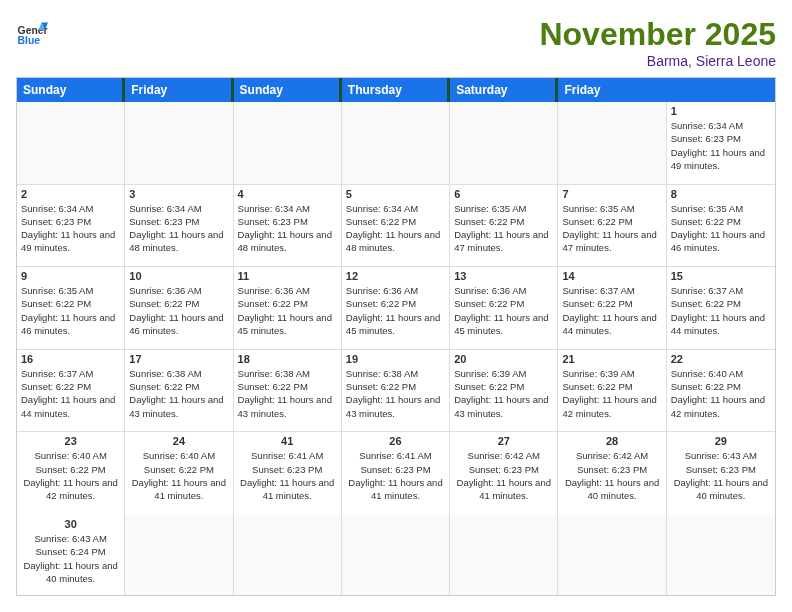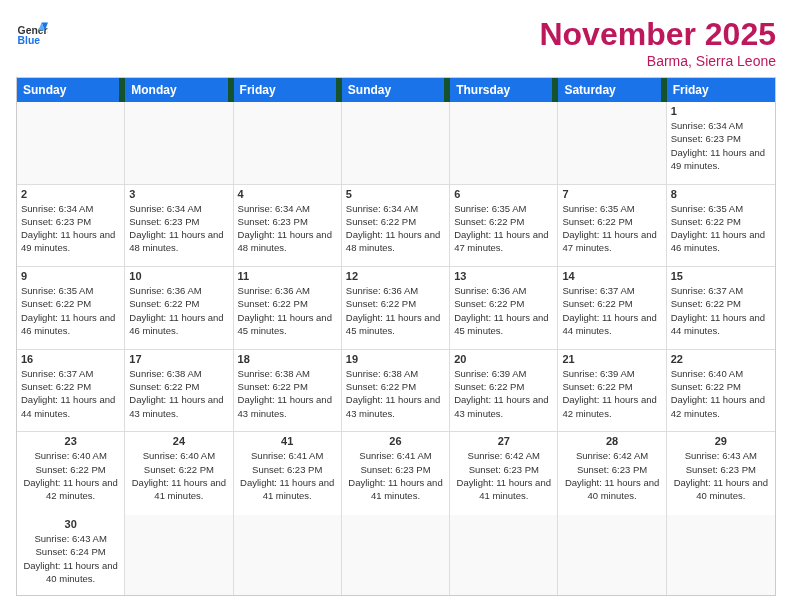--- a/index.html
+++ b/index.html
@@ -31,44 +31,44 @@
     .logo-icon {
       width: 32px;
       height: 32px;
     }
     .title-area {
       text-align: right;
     }
     .month-title {
       font-size: 32px;
       font-weight: bold;
-      color: #be185d;
+      color: #4d7c0f;
     }
     .location {
       font-size: 14px;
-      color: #be185d;
+      color: #4c1d95;
     }
     .calendar {
       flex: 1;
       border: 1px solid #ccc;
       display: flex;
       flex-direction: column;
     }
     .day-headers {
       display: grid;
       grid-template-columns: repeat(7, 1fr);
       background: #1a73e8;
     }
     .day-header {
       color: #fff;
       font-size: 12px;
       font-weight: bold;
       padding: 5px 6px;
       text-align: left;
-      border-right: 6px solid #14532d;
+      border-right: 3px solid #14532d;
     }
     .day-header:last-child { border-right: none; }
     .calendar-grid {
       display: grid;
       grid-template-columns: repeat(7, 1fr);
       grid-template-rows: repeat(5, 1fr);
       flex: 1;
     }
     .cell {
       border-right: 1px solid #ddd;
@@ -107,21 +107,20 @@
     </div>
     <div class="title-area">
       <div class="month-title">November 2025</div>
       <div class="location">Barma, Sierra Leone</div>
     </div>
   </div>
 
   <div class="calendar">
     <div class="day-headers">
     <div class="day-header">Sunday</div>
-        <div class="day-header">Monday</div>
         <div class="day-header">Friday</div>
         <div class="day-header">Sunday</div>
         <div class="day-header">Thursday</div>
         <div class="day-header">Saturday</div>
         <div class="day-header">Friday</div>
       </div>
     <div class="calendar-grid">
     <div class="cell empty"></div>
         <div class="cell empty"></div>
         <div class="cell empty"></div>

